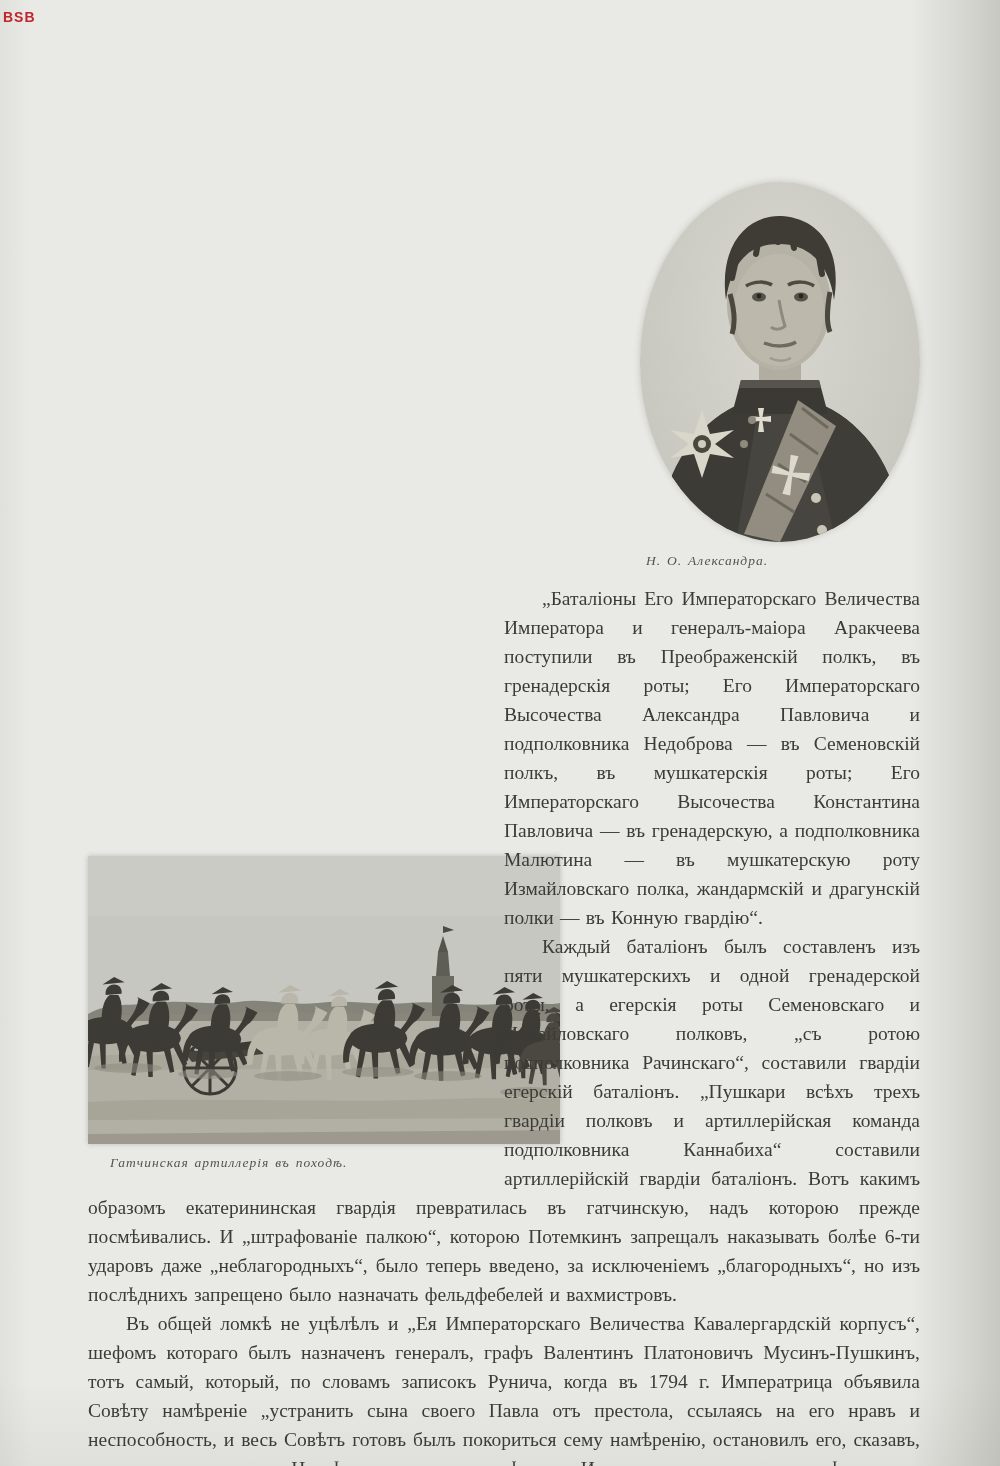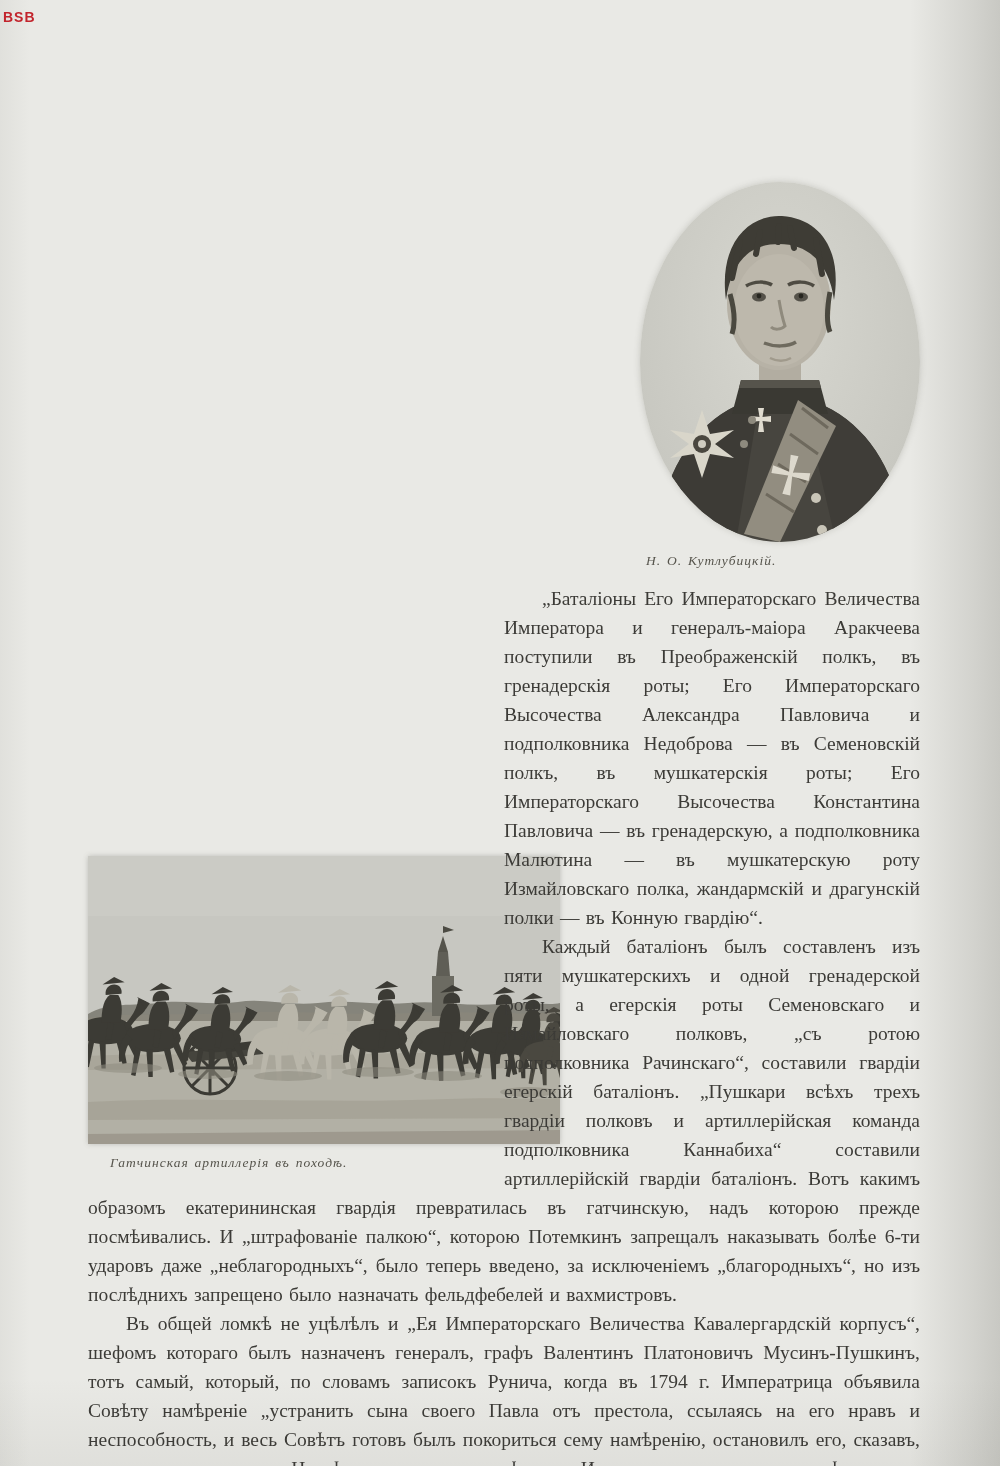--- a/index.html
+++ b/index.html
@@ -146,21 +146,21 @@
           <g transform="translate(121,238)">
             <path d="M-3,-12 L3,-12 L1.5,-3 L10,-4 L10,2 L1.5,1 L3,12 L-3,12 L-1.5,1 L-10,2 L-10,-4 L-1.5,-3 Z" fill="#e0dcd0"></path>
           </g>
 
           <circle cx="176" cy="316" r="5" fill="#c9c5b8"></circle>
           <circle cx="182" cy="348" r="5" fill="#c9c5b8"></circle>
           <circle cx="112" cy="238" r="4" fill="#8e8a7e"></circle>
           <circle cx="104" cy="262" r="4" fill="#8e8a7e"></circle>
         </svg>
       </div>
-      <figcaption class="fig-caption">Н. О. Кутлубицкій.</figcaption>
+      <figcaption class="fig-caption">Н. О. Александра.</figcaption>
     </figure>
 
     <figure class="fig-artillery">
       <div class="art-frame">
         <svg width="472" height="288" viewBox="0 0 472 288">
           <defs>
 
             <g id="hr">
 
               <ellipse cx="34" cy="52" rx="26" ry="13"></ellipse>

